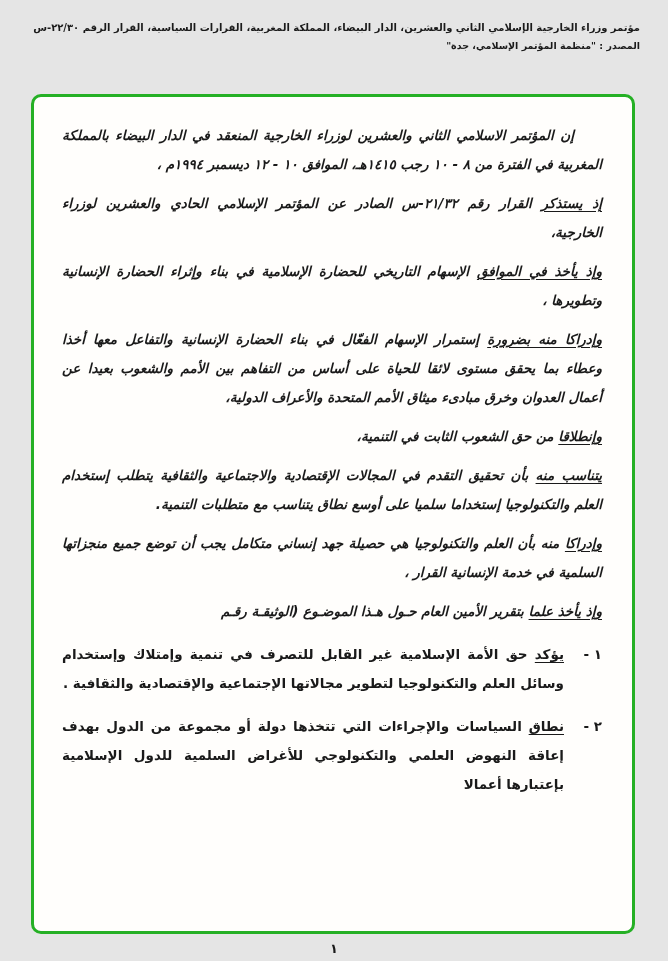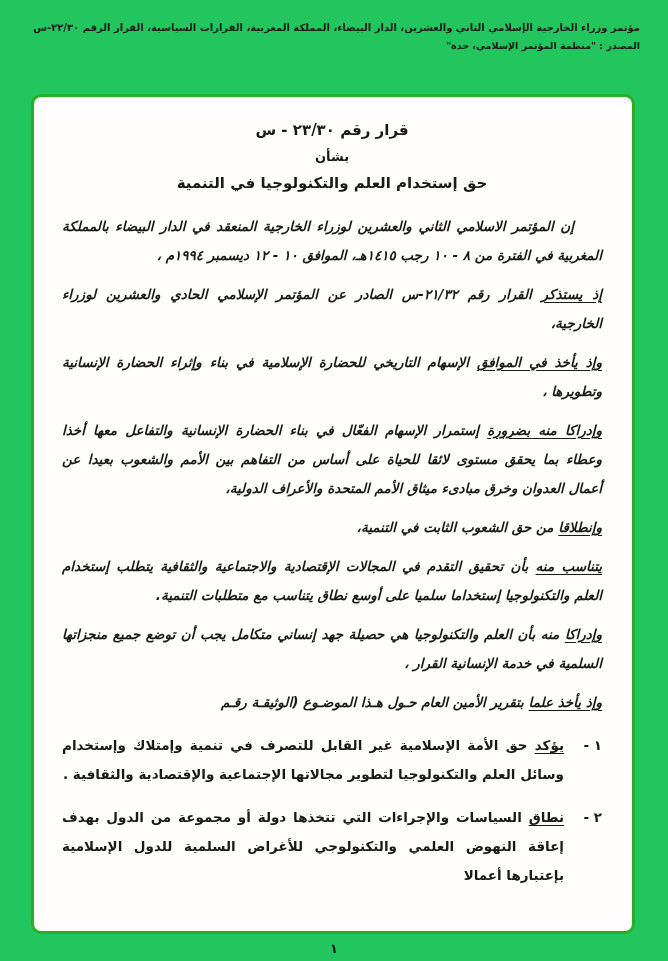--- a/index.html
+++ b/index.html
@@ -8,21 +8,21 @@
     background: #ffffff;
     font-family: "DejaVu Sans", sans-serif;
     color: #1a1a1a;
     overflow: hidden;
   }
   .page {
     position: relative;
     width: 668px;
     height: 961px;
     direction: rtl;
-    background: #22c55e;
+    background: #e5e5e5;
   }
   .page-header {
     position: absolute;
     top: 22px;
     right: 28px;
     left: 28px;
     text-align: right;
     font-weight: 700;
   }
   .header-line.primary { font-size: 10px; letter-spacing: 0.2px; }
@@ -91,25 +91,20 @@
 
 <div class="page">
 
   <header class="page-header">
     <div class="header-line primary">مؤتمر وزراء الخارجية الإسلامي الثاني والعشرين، الدار البيضاء، المملكة المغربية، القرارات السياسية، القرار الرقم ٢٢/٣٠-س</div>
     <div class="header-line secondary">المصدر : "منظمة المؤتمر الإسلامي، جدة"</div>
   </header>
 
   <section class="frame" style="border-color: rgb(37, 176, 37);">
 
-    <div class="doc-title">
-      <div class="t1">قرار رقم ٢٣/٣٠ - س</div>
-      <div class="t2">بشأن</div>
-      <div class="t3">حق إستخدام العلم والتكنولوجيا في التنمية</div>
-    </div>
 
     <p class="para indent"><span class="lead"></span>
       <span>إن المؤتمر الاسلامي الثاني والعشرين لوزراء الخارجية المنعقد في الدار البيضاء بالمملكة المغربية في الفترة من ٨ - ١٠ رجب ١٤١٥هـ، الموافق ١٠ - ١٢ ديسمبر ١٩٩٤م ،</span></p>
 
     <p class="para"><span class="lead">إذ يستذكر</span>
       <span>القرار رقم ٢١/٣٢-س الصادر عن المؤتمر الإسلامي الحادي والعشرين لوزراء الخارجية،</span></p>
 
     <p class="para"><span class="lead">وإذ يأخذ في الموافق</span>
       <span>الإسهام التاريخي للحضارة الإسلامية في بناء وإثراء الحضارة الإنسانية وتطويرها ،</span></p>
 

